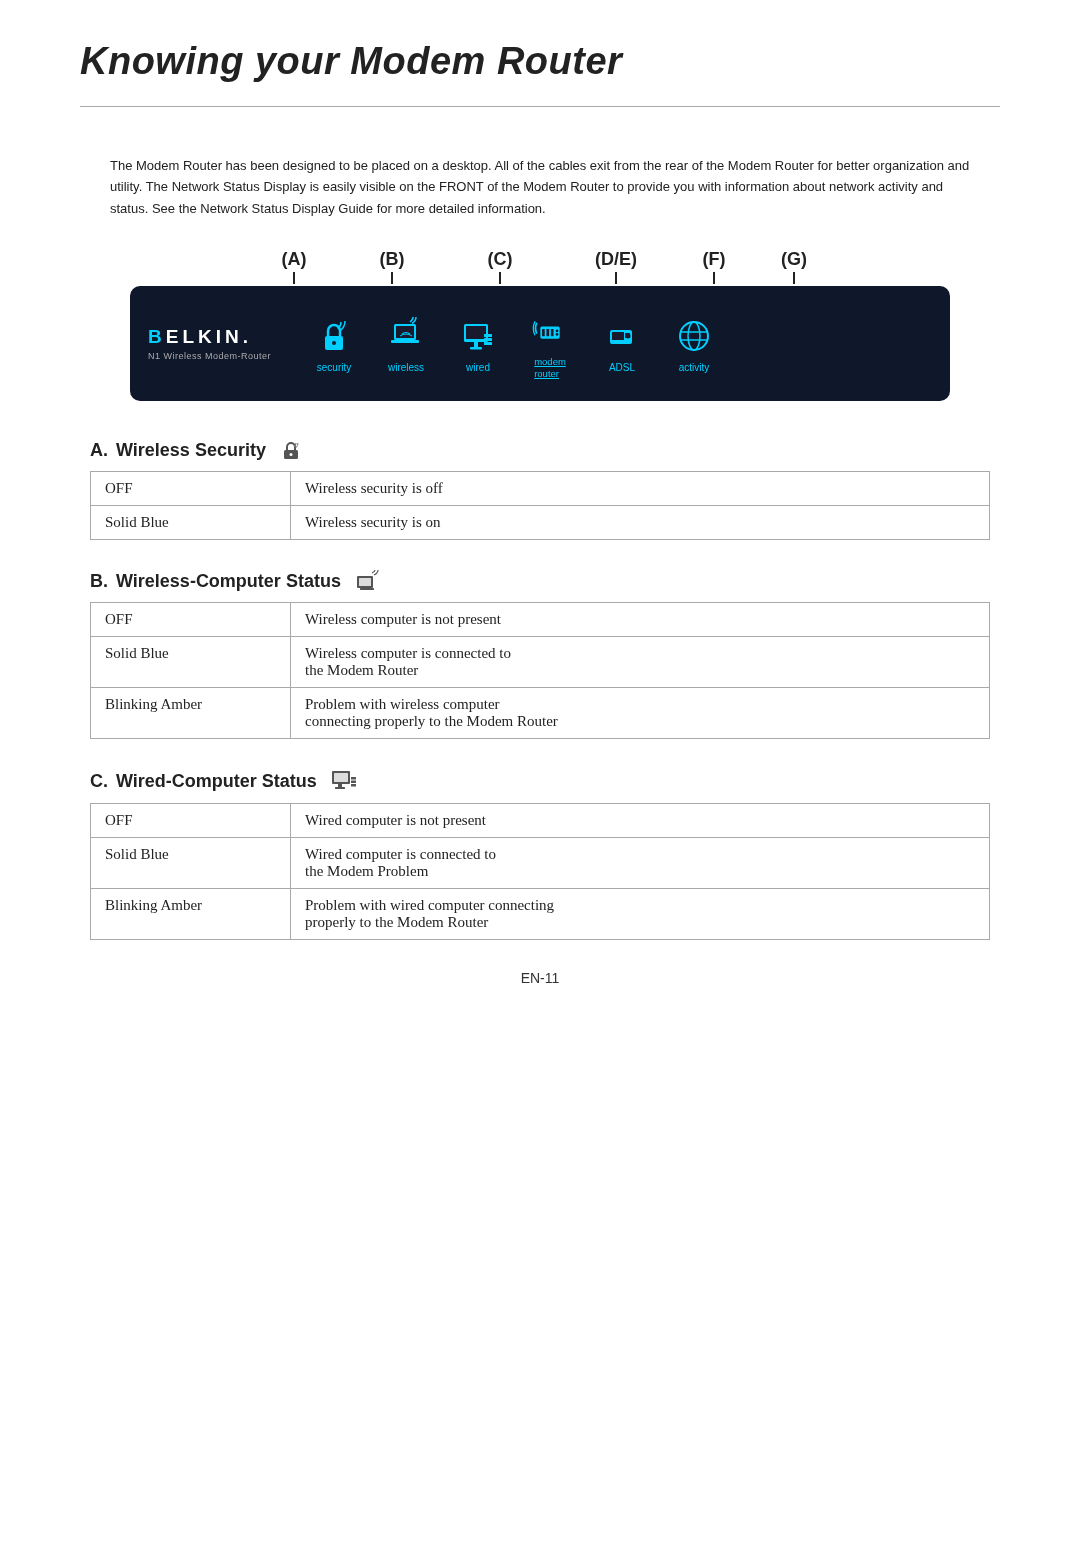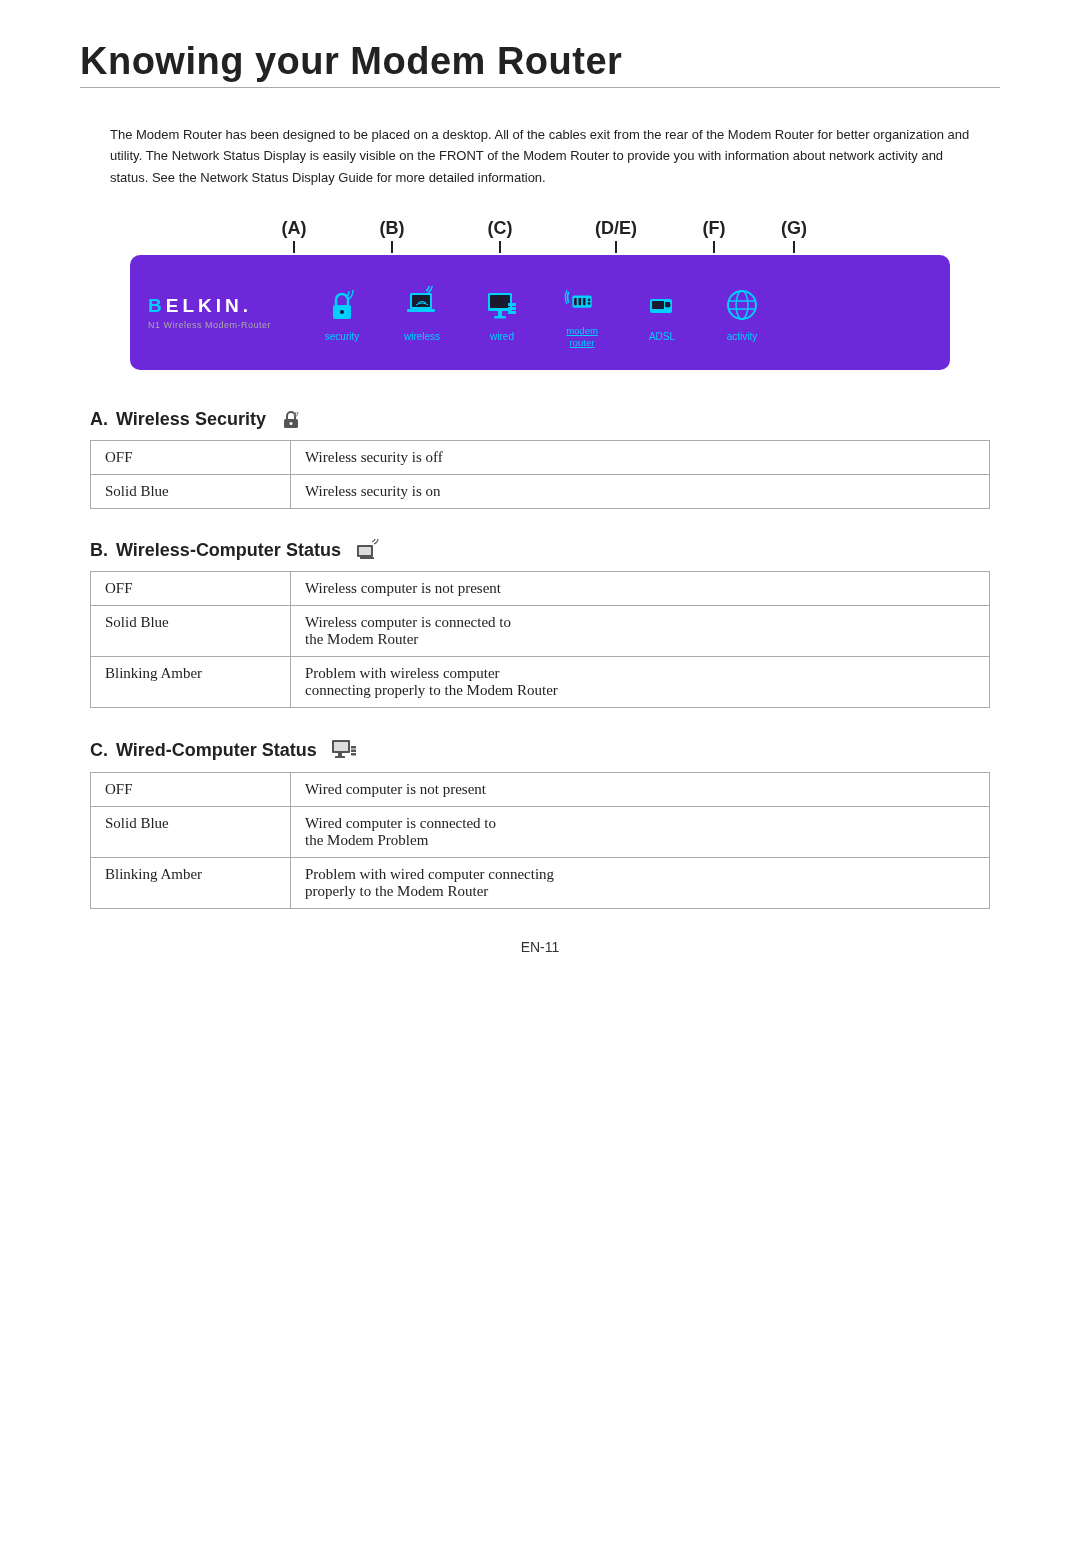--- a/index.html
+++ b/index.html
@@ -9,23 +9,24 @@
       font-size: 15px;
       color: #222;
       width: 1080px;
       min-height: 1542px;
       padding: 0 80px 60px 80px;
     }
 
     
     .page-header {
       padding-top: 40px;
-      padding-bottom: 4px;
+      padding-bottom: 23px;
       border-bottom: 1.5px solid #aaa;
-      margin-bottom: 36px;
+      margin-bottom: 48px;
+      font-style: italic;
     }
     .page-title {
       font-size: 38px;
       font-weight: bold;
       color: #222;
       letter-spacing: 0.5px;
     }
 
     
     .intro-text {
@@ -60,28 +61,28 @@
       color: #222;
     }
     .diag-label .tick {
       width: 1.5px;
       height: 12px;
       background: #222;
       margin-top: 2px;
     }
 
     .router-panel {
-      background: #6d28d9;
+      background: #0f172a;
       border-radius: 10px;
       width: 820px;
       height: 115px;
       display: flex;
       align-items: center;
       padding: 12px 18px;
-      gap: 8px;
+      gap: 0;
     }
 
     .brand-section {
       display: flex;
       flex-direction: column;
       align-items: flex-start;
       min-width: 140px;
       margin-right: 10px;
     }
     .brand-name {
@@ -108,21 +109,20 @@
       margin: 0 14px;
     }
     .icon-group svg {
       width: 44px;
       height: 44px;
     }
     .icon-label {
       color: #00cfff;
       font-size: 10px;
       margin-top: 4px;
-      text-align: center;
       line-height: 1.2;
     }
     .icon-label.small {
       font-size: 9.5px;
       text-decoration: underline;
     }
 
     
     .section-block {
       margin: 0 10px 30px 10px;

